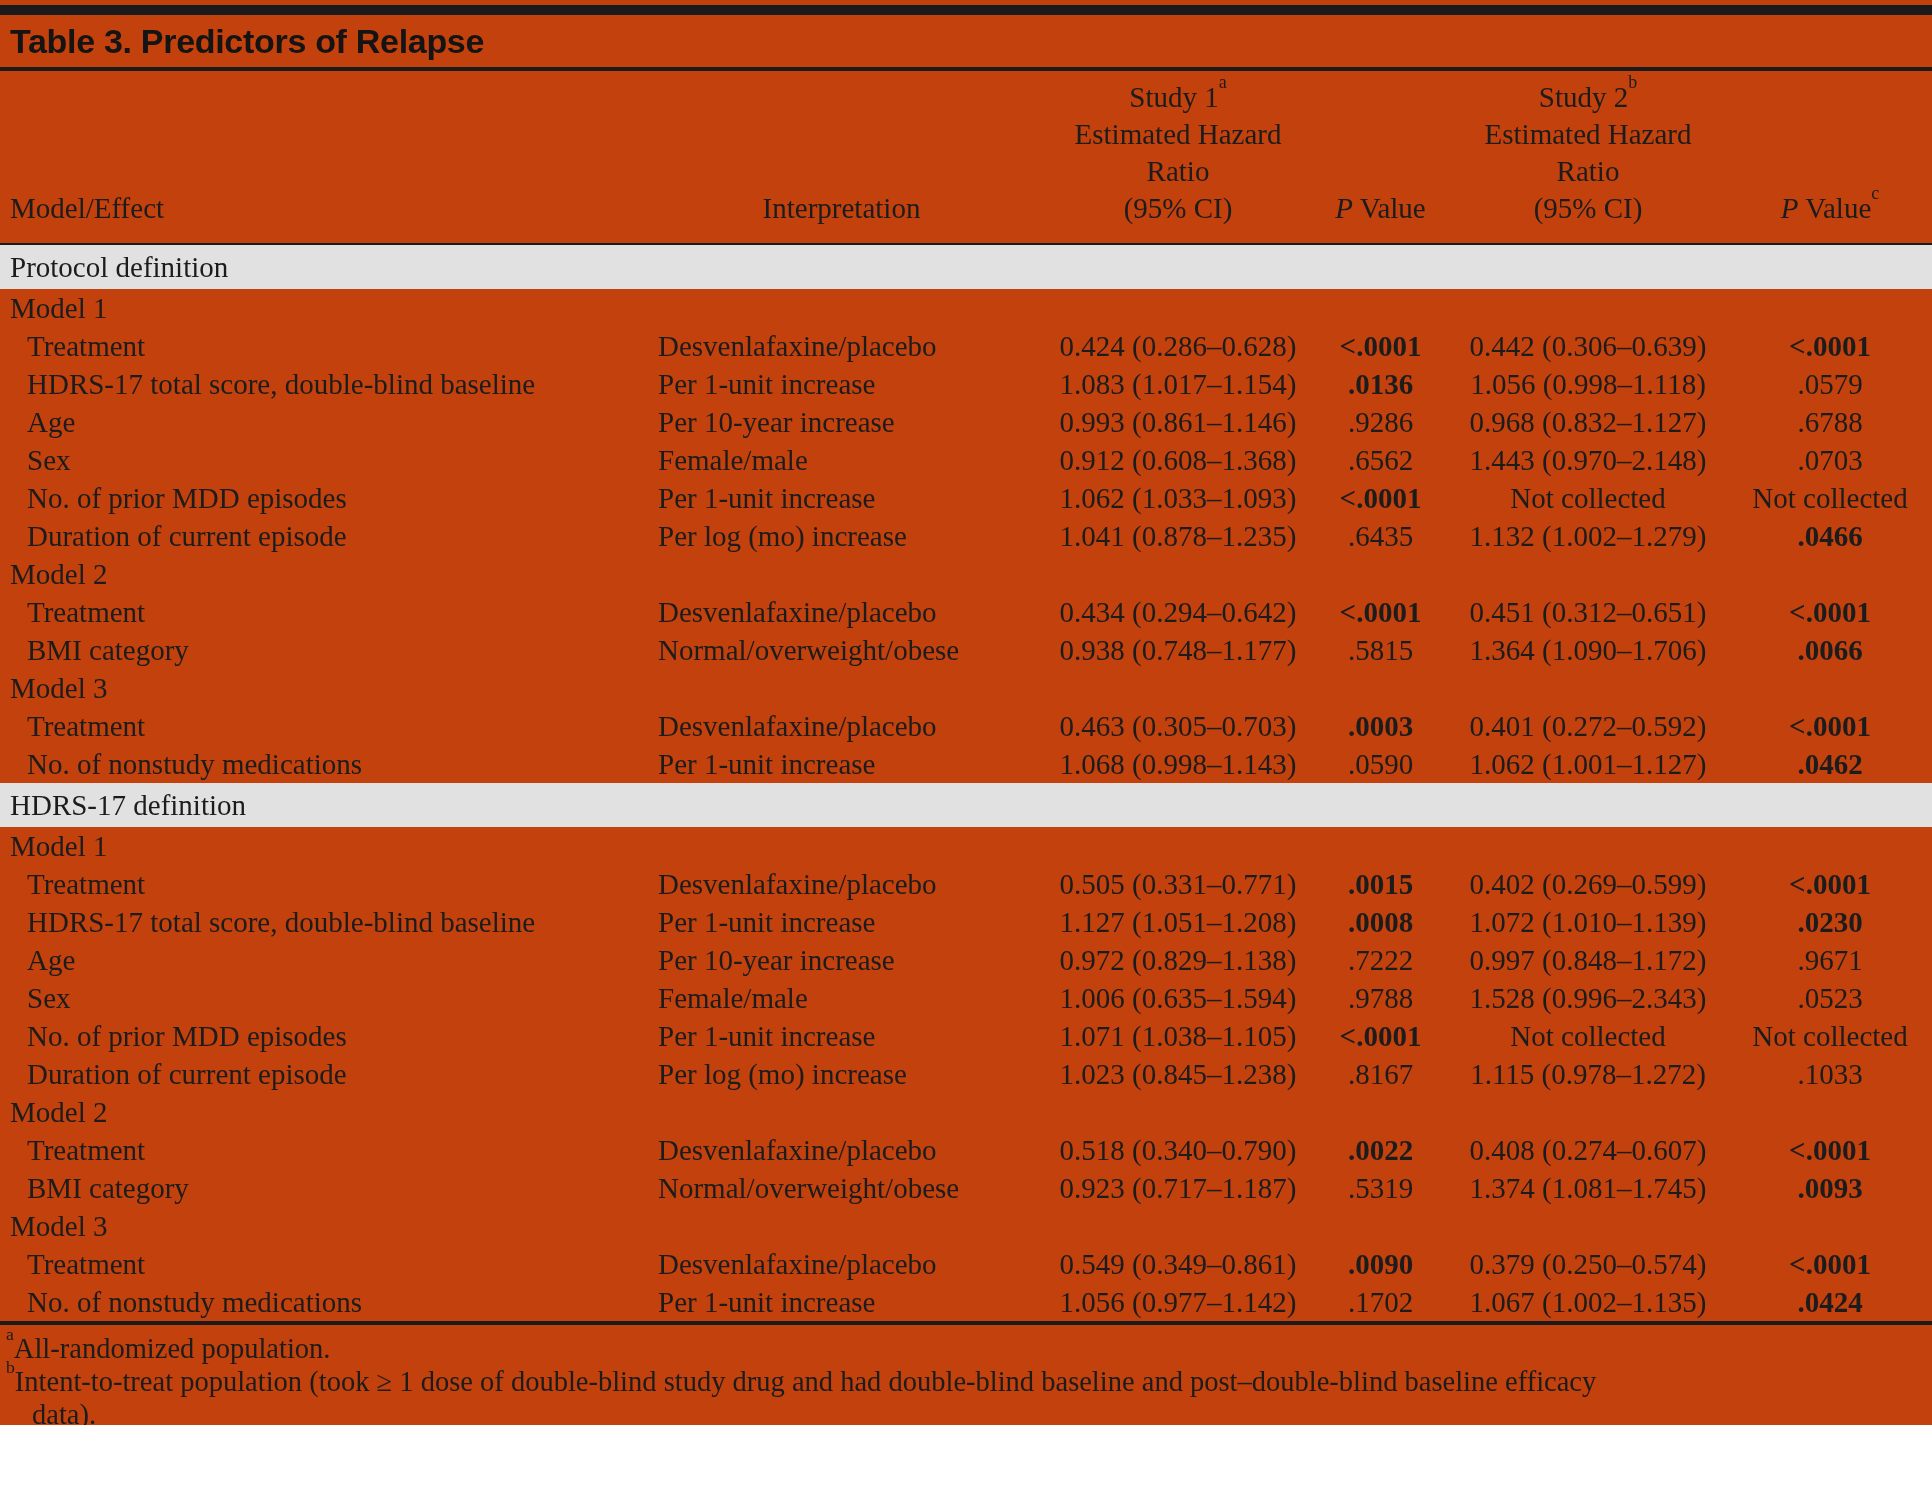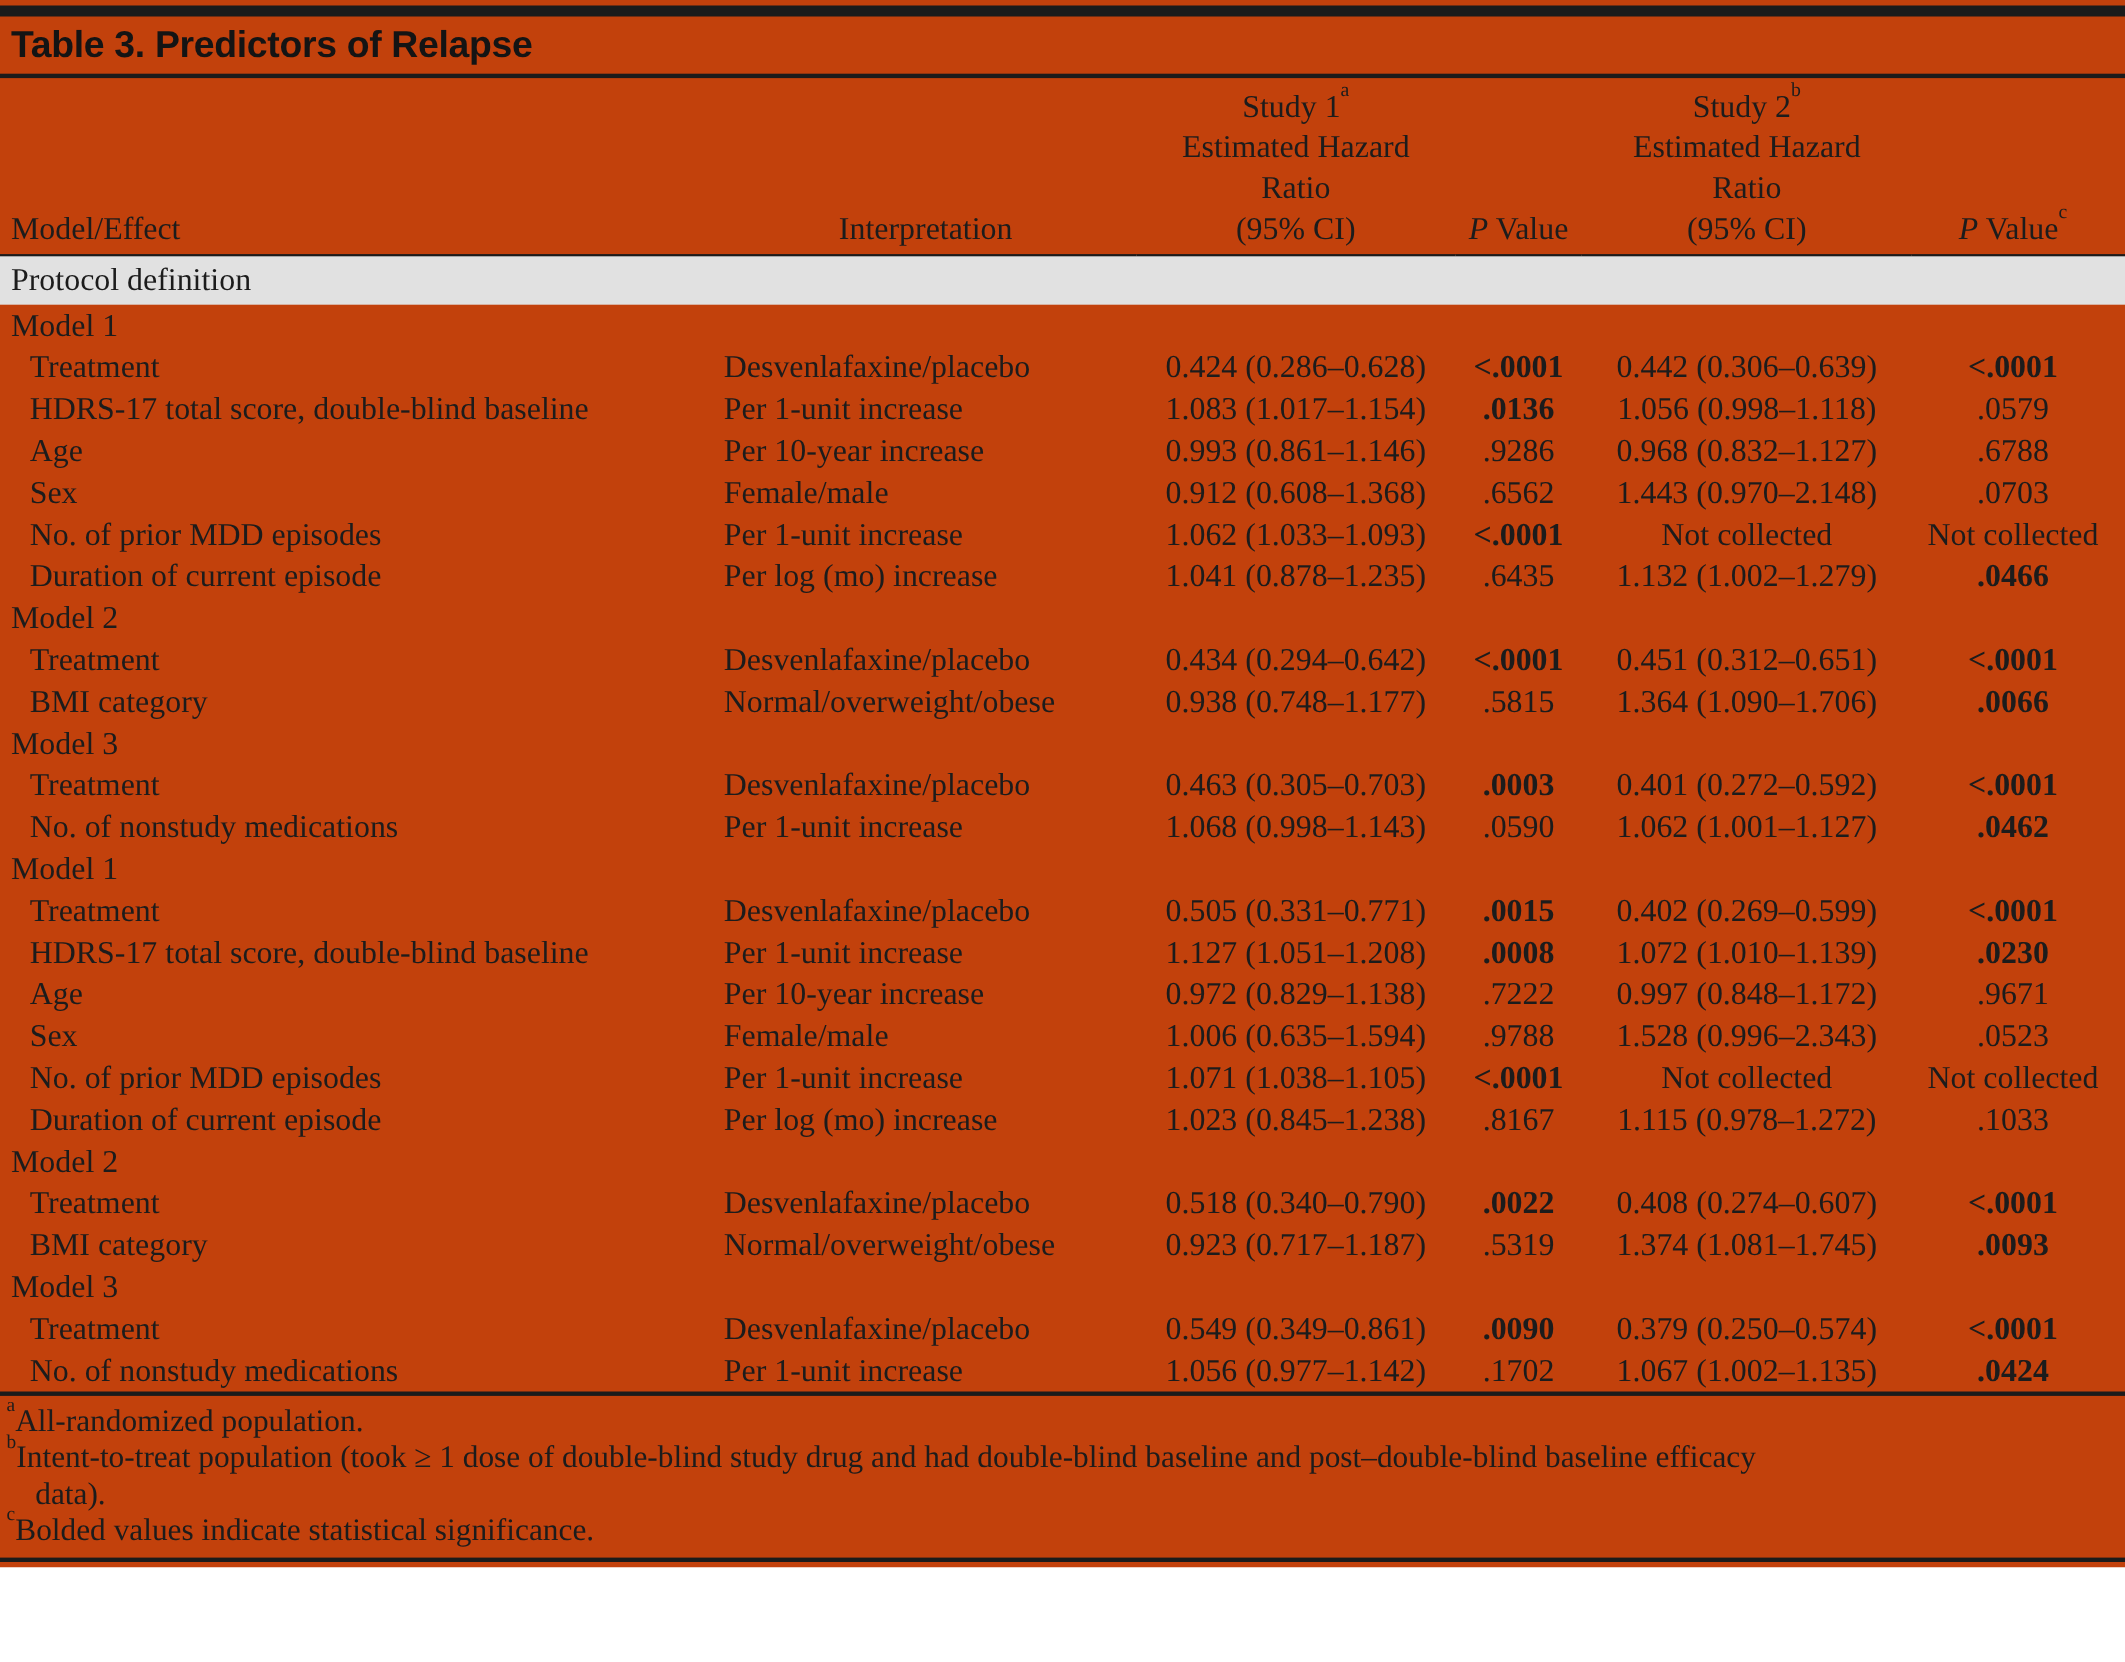--- a/index.html
+++ b/index.html
@@ -4,21 +4,21 @@
 <style>
   html,body{margin:0;padding:0;background:#ffffff;}
   .page{width:1932px;height:1425px;background:#c2410c;font-family:"Liberation Serif",serif;color:#1c1c1c;overflow:hidden;position:relative;}
   .bar-top{height:10px;background:#1b1b1b;margin-top:5px;}
   .title{font-family:"Liberation Sans",sans-serif;font-weight:bold;font-size:34px;color:#141414;padding:7px 0 6px 10px;letter-spacing:-0.3px;}
   .rule{background:#1b1b1b;}
   .rule-title{height:4px;}
   .rule-footer{height:4px;}
   .rule-bottom{height:4px;margin-top:8px;}
   table{border-collapse:collapse;table-layout:fixed;width:1932px;font-size:29px;}
-  thead td{vertical-align:bottom;padding:8px 0 4px 0;}
+  thead td{vertical-align:bottom;padding:8px 0 16px 0;}
   thead tr{border-bottom:2px solid #1b1b1b;}
   .hline{line-height:37px;text-align:center;white-space:nowrap;}
   .h-left .hline{text-align:left;padding-left:10px;}
   sup{font-size:0.62em;position:relative;top:-0.45em;line-height:0;}
   tbody td{height:38px;padding:0;white-space:nowrap;}
   .band-cell{height:44px;background:#e1e1e1;padding-left:10px;margin-left:36px;}
   .model-cell{padding-left:10px;}
   .c-effect{padding-left:27px;}
   .c-interp{padding-left:8px;}
   .c-num{text-align:center;}
@@ -160,20 +160,23 @@
           <td class="c-num c-last b">&lt;.0001</td>
         </tr>
         <tr class="data-row">
           <td class="c-effect">No. of nonstudy medications</td>
           <td class="c-interp">Per 1-unit increase</td>
           <td class="c-num">1.068 (0.998–1.143)</td>
           <td class="c-num">.0590</td>
           <td class="c-num">1.062 (1.001–1.127)</td>
           <td class="c-num c-last b">.0462</td>
         </tr>
+        <tr class="band-row">
+          <td class="band-cell" colspan="6">HDRS-17 definition</td>
+        </tr>
         <tr class="model-row">
           <td class="model-cell" colspan="6">Model 1</td>
         </tr>
         <tr class="data-row">
           <td class="c-effect">Treatment</td>
           <td class="c-interp">Desvenlafaxine/placebo</td>
           <td class="c-num">0.505 (0.331–0.771)</td>
           <td class="c-num b">.0015</td>
           <td class="c-num">0.402 (0.269–0.599)</td>
           <td class="c-num c-last b">&lt;.0001</td>

